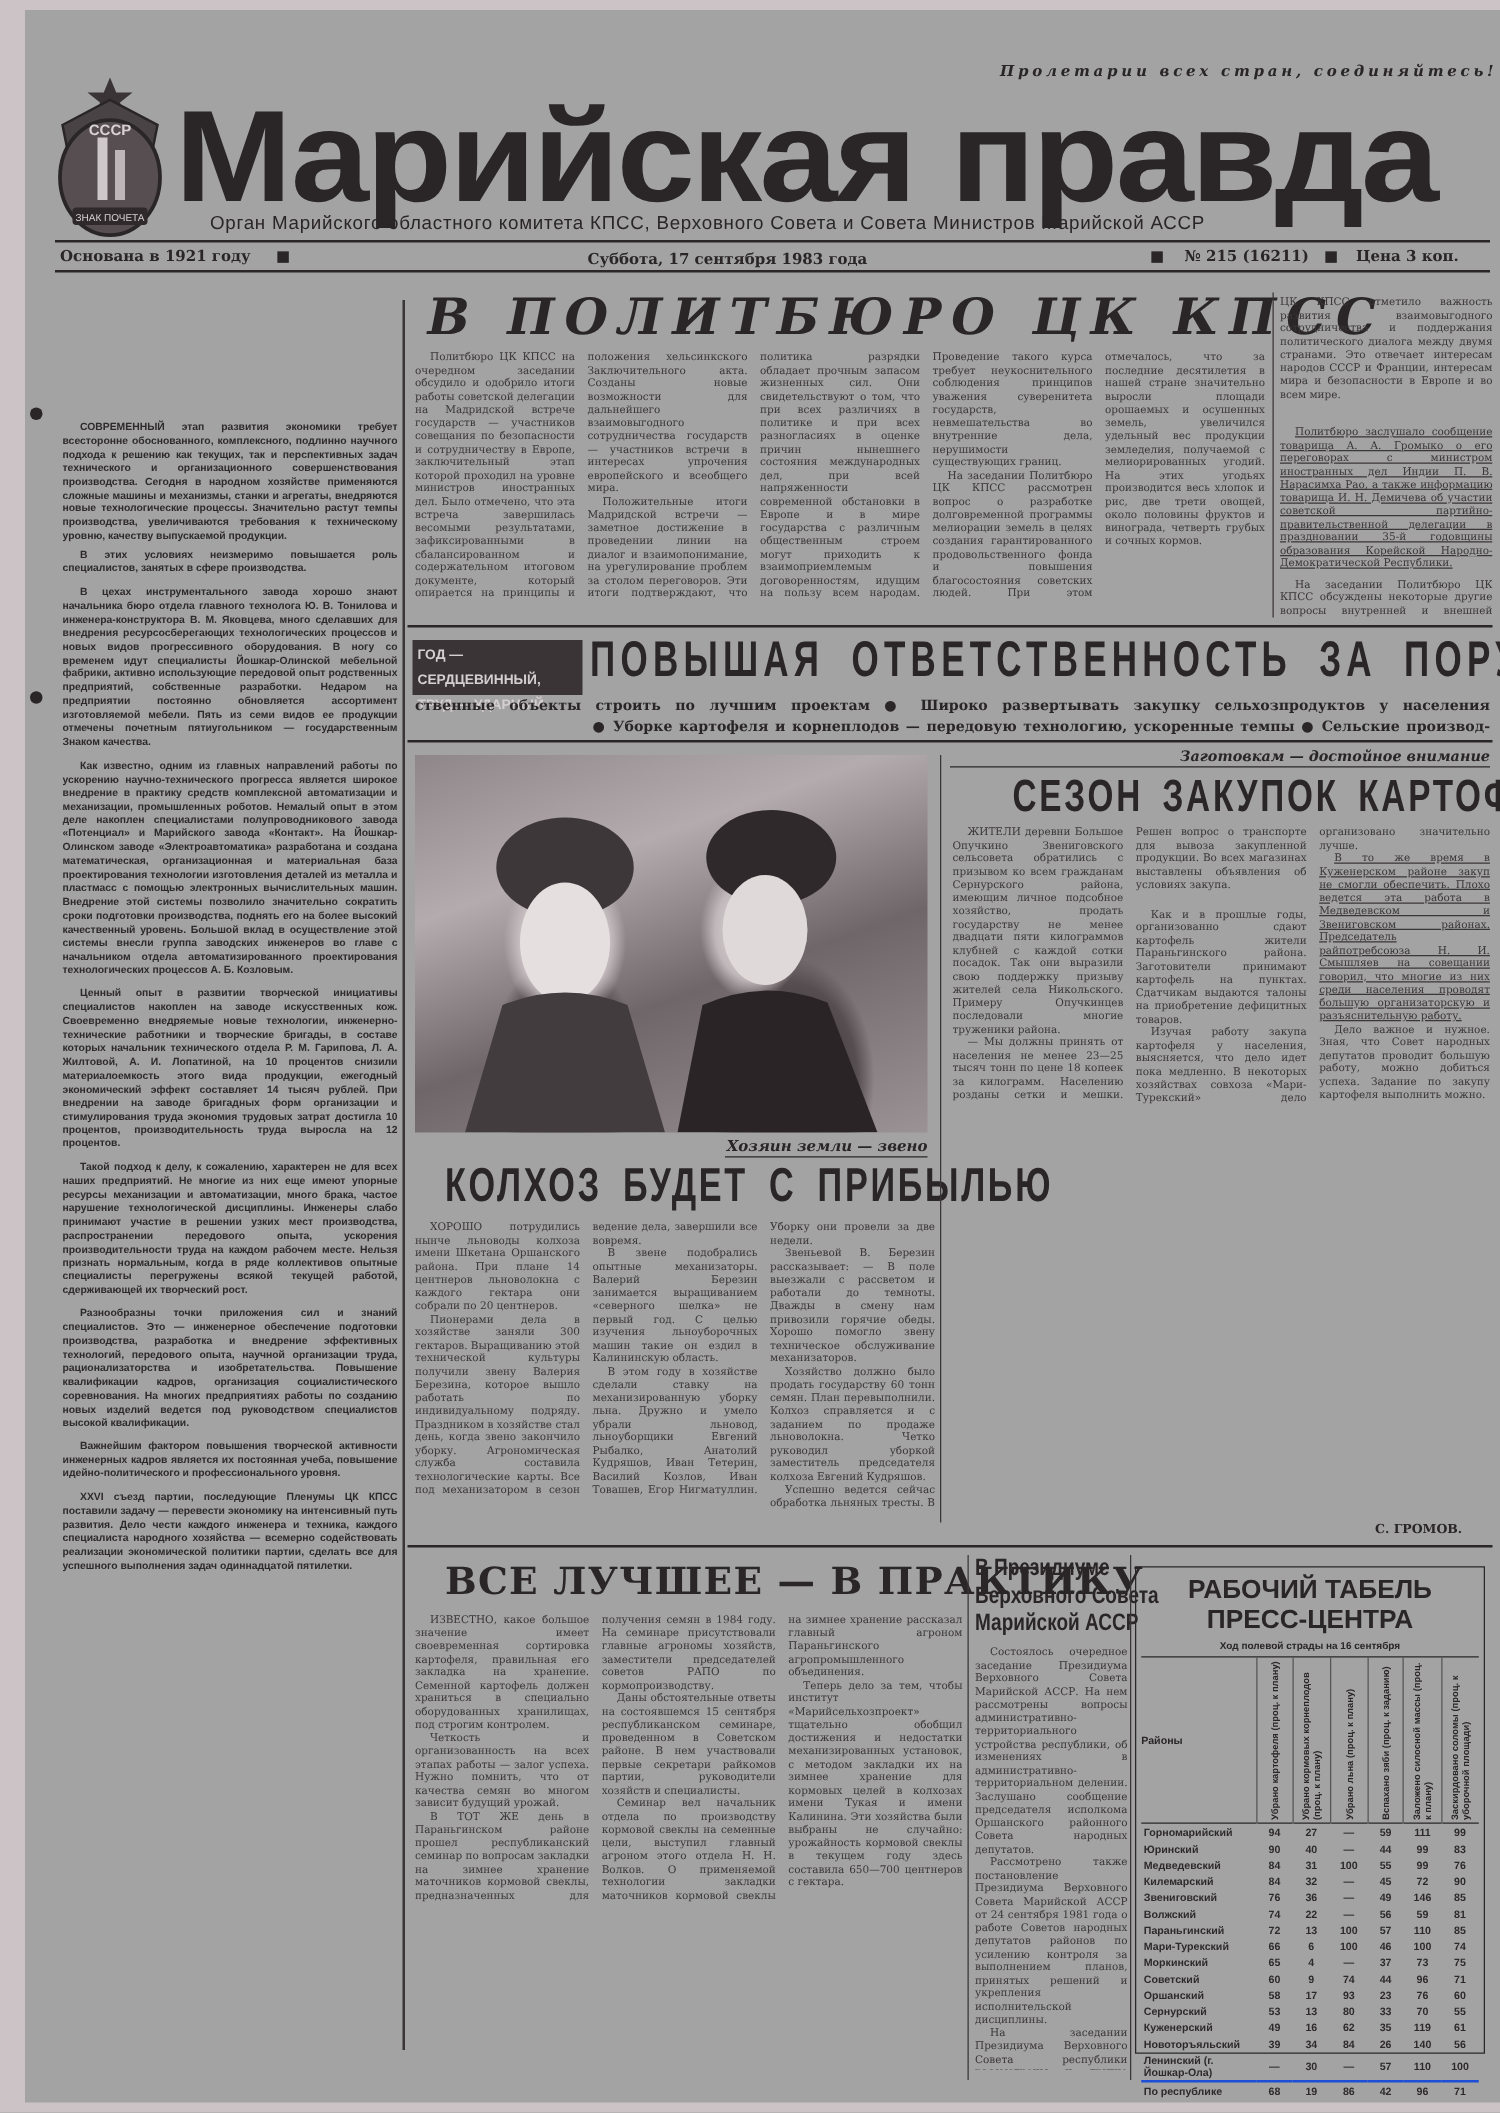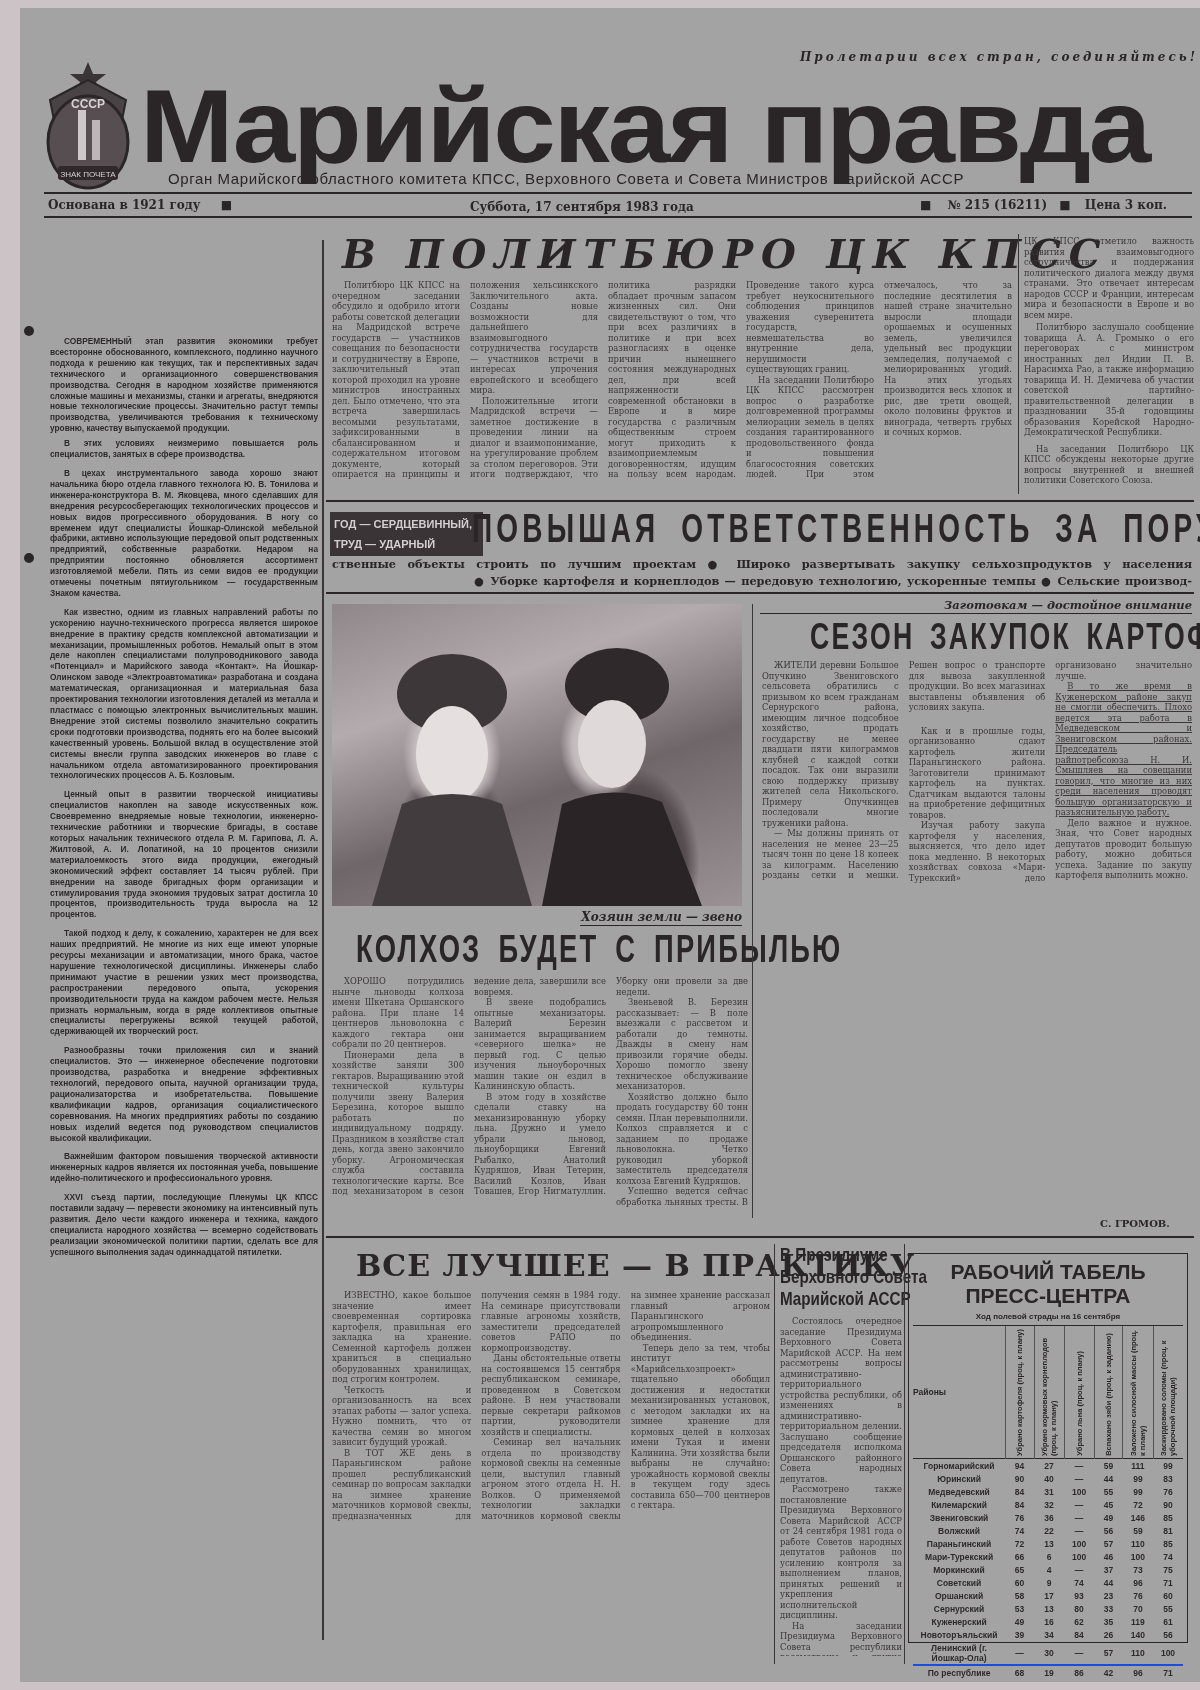--- a/index.html
+++ b/index.html
@@ -40,21 +40,21 @@
       radial-gradient(ellipse 70px 90px at 120px 150px, #efe9ea 0%, #c9c1c3 50%, transparent 70%),
       radial-gradient(ellipse 60px 80px at 270px 140px, #ede7e8 0%, #bfb7b9 50%, transparent 70%),
       radial-gradient(ellipse 80px 120px at 120px 250px, #3d3639 0%, #5a5255 60%, transparent 75%),
       radial-gradient(ellipse 90px 130px at 300px 260px, #2e282b 0%, #564e51 60%, transparent 75%),
       linear-gradient(160deg, #8e8689 0%, #b3abae 30%, #6e6669 60%, #9a9295 100%);
   }
   .caption { font-style: italic; font-weight: bold; font-size: 12px; }
   .boxed { border: 1.5px solid #2b2729; }
   table.tabel { border-collapse: collapse; font-family: "Liberation Sans", sans-serif; font-size: 8.5px; font-weight: bold; width: 100%; }
   table.tabel td { padding: 1.5px 2px; text-align: center; color: #2e2a2c; }
-  table.tabel td.name { text-align: center; width: 95px; }
+  table.tabel td.name { text-align: left; width: 95px; }
   table.tabel th { font-weight: bold; font-size: 7.5px; border-left: 1px solid #555; vertical-align: bottom; height: 130px; width: 33px; }
   table.tabel th .vt { writing-mode: vertical-rl; transform: rotate(180deg); display: inline-block; line-height: 9px; text-align: left; }
   table.tabel th.first { border-left: none; text-align: left; vertical-align: middle; width: 95px; font-size: 8.5px;}
   .speck { position: absolute; width: 10px; height: 10px; border-radius: 50%; background: #2a2628; }
 </style>
 </head>
 <body>
 
 <div class="page">
 
@@ -107,26 +107,26 @@
 
   <div class="abs headline-serif" style="left:322px; top:222px; font-size:40px; letter-spacing:8px;">В ПОЛИТБЮРО ЦК КПСС</div>
   <div class="col body-text" style="left:312px; top:272px; width:680px; height:210px; column-count:5; column-gap:10px;">
     <p style="text-indent:12px;">Политбюро ЦК КПСС на очередном заседании обсудило и одобрило итоги работы советской делегации на Мадридской встрече государств — участников совещания по безопасности и сотрудничеству в Европе, заключительный этап которой проходил на уровне министров иностранных дел. Было отмечено, что эта встреча завершилась весомыми результатами, зафиксированными в сбалансированном и содержательном итоговом документе, который опирается на принципы и положения хельсинкского Заключительного акта. Созданы новые возможности для дальнейшего взаимовыгодного сотрудничества государств — участников встречи в интересах упрочения европейского и всеобщего мира.</p>
     <p style="text-indent:12px;">Положительные итоги Мадридской встречи — заметное достижение в проведении линии на диалог и взаимопонимание, на урегулирование проблем за столом переговоров. Эти итоги подтверждают, что политика разрядки обладает прочным запасом жизненных сил. Они свидетельствуют о том, что при всех различиях в политике и при всех разногласиях в оценке причин нынешнего состояния международных дел, при всей напряженности современной обстановки в Европе и в мире государства с различным общественным строем могут приходить к взаимоприемлемым договоренностям, идущим на пользу всем народам. Проведение такого курса требует неукоснительного соблюдения принципов уважения суверенитета государств, невмешательства во внутренние дела, нерушимости существующих границ.</p>
     <p style="text-indent:12px;">На заседании Политбюро ЦК КПСС рассмотрен вопрос о разработке долговременной программы мелиорации земель в целях создания гарантированного продовольственного фонда и повышения благосостояния советских людей. При этом отмечалось, что за последние десятилетия в нашей стране значительно выросли площади орошаемых и осушенных земель, увеличился удельный вес продукции земледелия, получаемой с мелиорированных угодий. На этих угодьях производится весь хлопок и рис, две трети овощей, около половины фруктов и винограда, четверть грубых и сочных кормов.</p>
   </div>
   <div class="vrule" style="left:998px; top:226px; height:260px; width:1px;"></div>
   <div class="col body-text" style="left:1004px; top:228px; width:170px; height:258px;">
     <p>ЦК КПСС отметило важность развития взаимовыгодного сотрудничества и поддержания политического диалога между двумя странами. Это отвечает интересам народов СССР и Франции, интересам мира и безопасности в Европе и во всем мире.</p>
-    <p style="text-indent:12px; margin-top:2px;">Политбюро заслушало сообщение товарища А. А. Громыко о его переговорах с министром иностранных дел Индии П. В. Нарасимха Рао, а также информацию товарища И. Н. Демичева об участии советской партийно-правительственной делегации в праздновании 35-й годовщины образования Корейской Народно-Демократической Республики.</p>
+    <p style="text-indent:12px; margin-top:20px;text-decoration:underline;">Политбюро заслушало сообщение товарища А. А. Громыко о его переговорах с министром иностранных дел Индии П. В. Нарасимха Рао, а также информацию товарища И. Н. Демичева об участии советской партийно-правительственной делегации в праздновании 35-й годовщины образования Корейской Народно-Демократической Республики.</p>
     <p style="text-indent:12px; margin-top:6px;">На заседании Политбюро ЦК КПСС обсуждены некоторые другие вопросы внутренней и внешней политики Советского Союза.</p>
   </div>
 
   <div class="rule" style="left:306px; top:492px; width:868px; height:2px;"></div>
-  <div class="abs" style="left:310px; top:504px; width:153px; height:44px; background:#3a3437; color:#d6cfd0; font-family:'Liberation Sans',sans-serif; font-weight:bold; font-size:11px; line-height:20px; padding:2px 4px;">
+  <div class="abs" style="left:310px; top:504px; width:136px; height:44px; background:#3a3437; color:#d6cfd0; font-family:'Liberation Sans',sans-serif; font-weight:bold; font-size:11px; line-height:20px; padding:2px 4px;">
     <div>ГОД — СЕРДЦЕВИННЫЙ,</div>
     <div>ТРУД — УДАРНЫЙ</div>
   </div>
   <div class="abs cond" style="left:452px; top:498px; font-size:40px; transform:scaleX(0.7); letter-spacing:6px; word-spacing:14px;">ПОВЫШАЯ ОТВЕТСТВЕННОСТЬ ЗА ПОРУЧЕННОЕ ДЕЛО</div>
   <div class="abs" style="left:312px; top:548px; width:860px; font-size:11.3px; font-weight:bold; line-height:17px; text-align:justify; text-align-last:justify;">
     <div>ственные объекты строить по лучшим проектам ● Широко развертывать закупку сельхозпродуктов у населения</div>
     <div style="padding-left:142px;">● Уборке картофеля и корнеплодов — передовую технологию, ускоренные темпы ● Сельские производ-</div>
   </div>
   <div class="rule" style="left:306px; top:584px; width:868px; height:2px;"></div>
 

